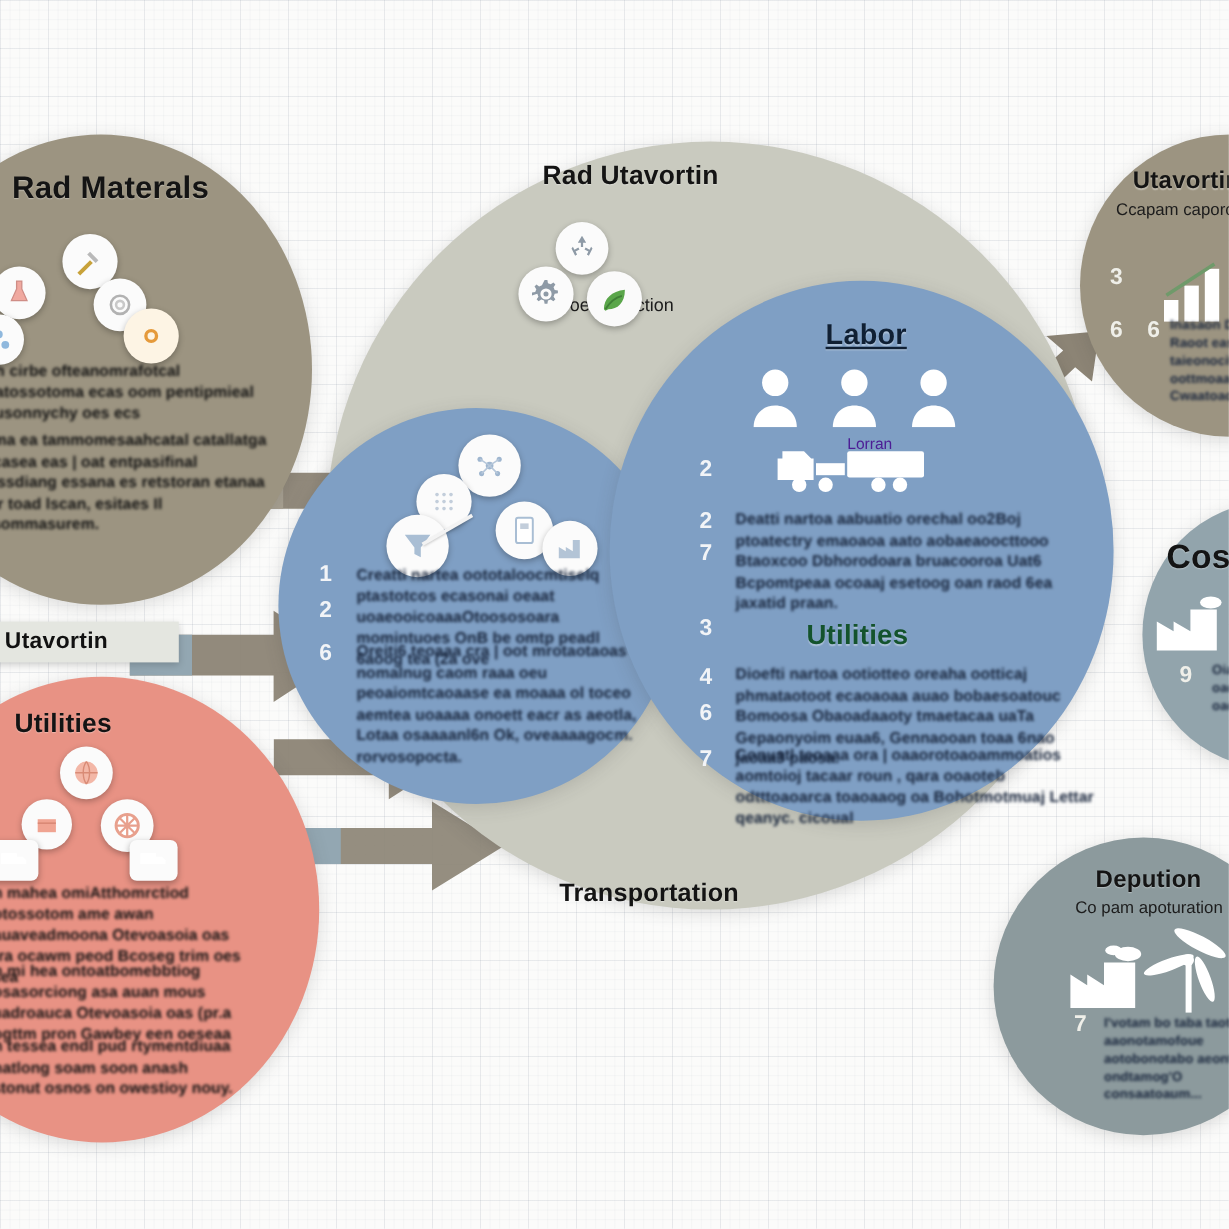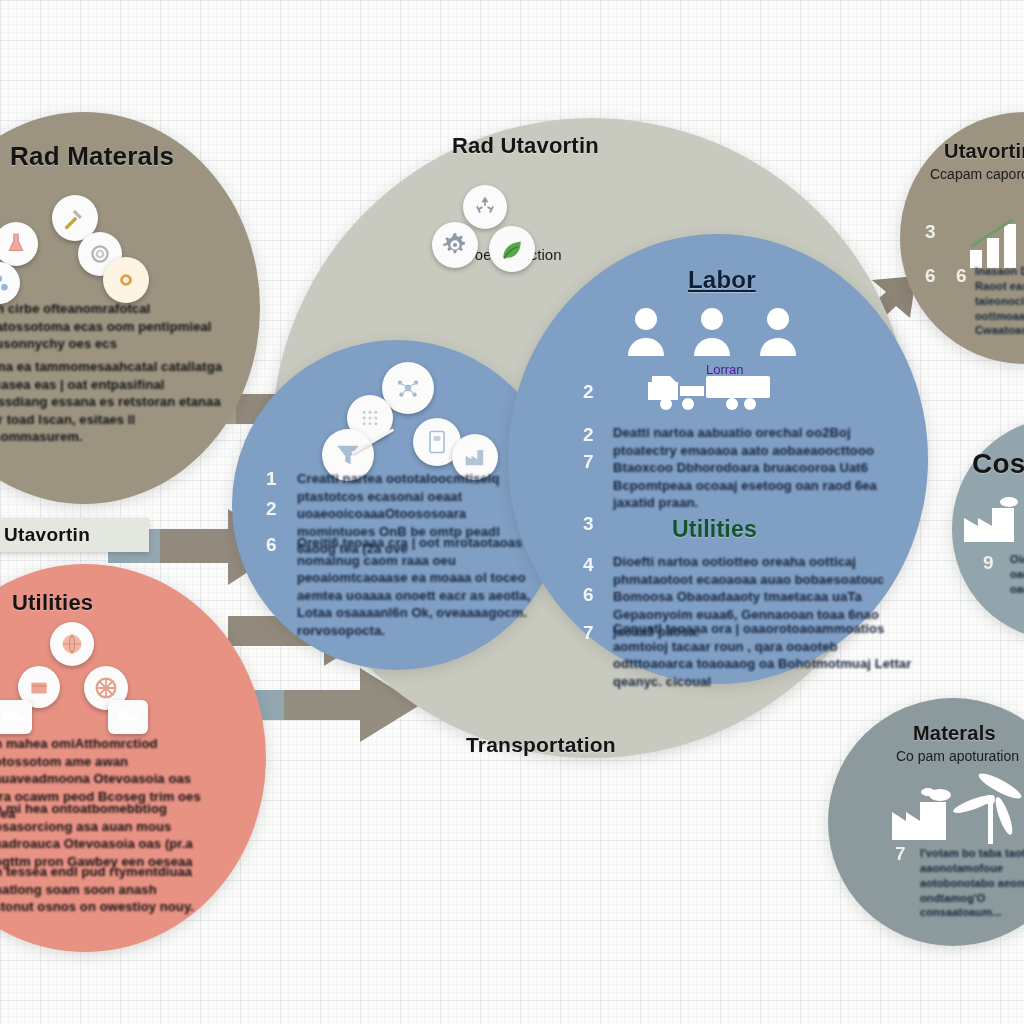--- a/index.html
+++ b/index.html
@@ -330,21 +330,21 @@
   <svg style="position:absolute;left:962px;top:496px;width:66px;height:48px;" viewBox="0 0 66 48">
     <path d="M2 46V22l14 8V22l14 8V12h22v34H2z" class="wglyph"></path>
     <ellipse cx="47" cy="6" rx="9" ry="5" class="wglyph"></ellipse>
   </svg>
 
   <div class="num dk" style="left:983px;top:552px;">9</div>
   <div class="para" style="left:1010px;top:552px;width:90px;font-size:11px;">Oiaa eoaono oaotin bEbaota oaor 13baa</div>
 
   <div class="circle blur-lite" style="left:828px;top:698px;width:250px;height:248px;background:#8c9a9d;"></div>
 
-  <div class="c-title" style="left:913px;top:722px;font-size:20px;">Materals</div>
+  <div class="c-title" style="left:913px;top:722px;font-size:20px;">Depution</div>
   <div class="c-sub" style="left:896px;top:748px;font-size:14px;">Co pam apoturation</div>
 
   <svg style="position:absolute;left:890px;top:786px;width:74px;height:56px;" viewBox="0 0 74 56">
     <path d="M2 54V26l14 9V26l14 9V16h26v38H2z" class="wglyph"></path>
     <ellipse cx="50" cy="9" rx="11" ry="6" class="wglyph"></ellipse>
     <ellipse cx="38" cy="6" rx="7" ry="4" class="wglyph"></ellipse>
   </svg>
   <svg style="position:absolute;left:952px;top:770px;width:78px;height:74px;" viewBox="0 0 78 74">
     <rect x="36" y="30" width="5" height="44" class="wglyph"></rect>
     <ellipse cx="48" cy="16" rx="24" ry="6" transform="rotate(28 48 16)" class="wglyph"></ellipse>

